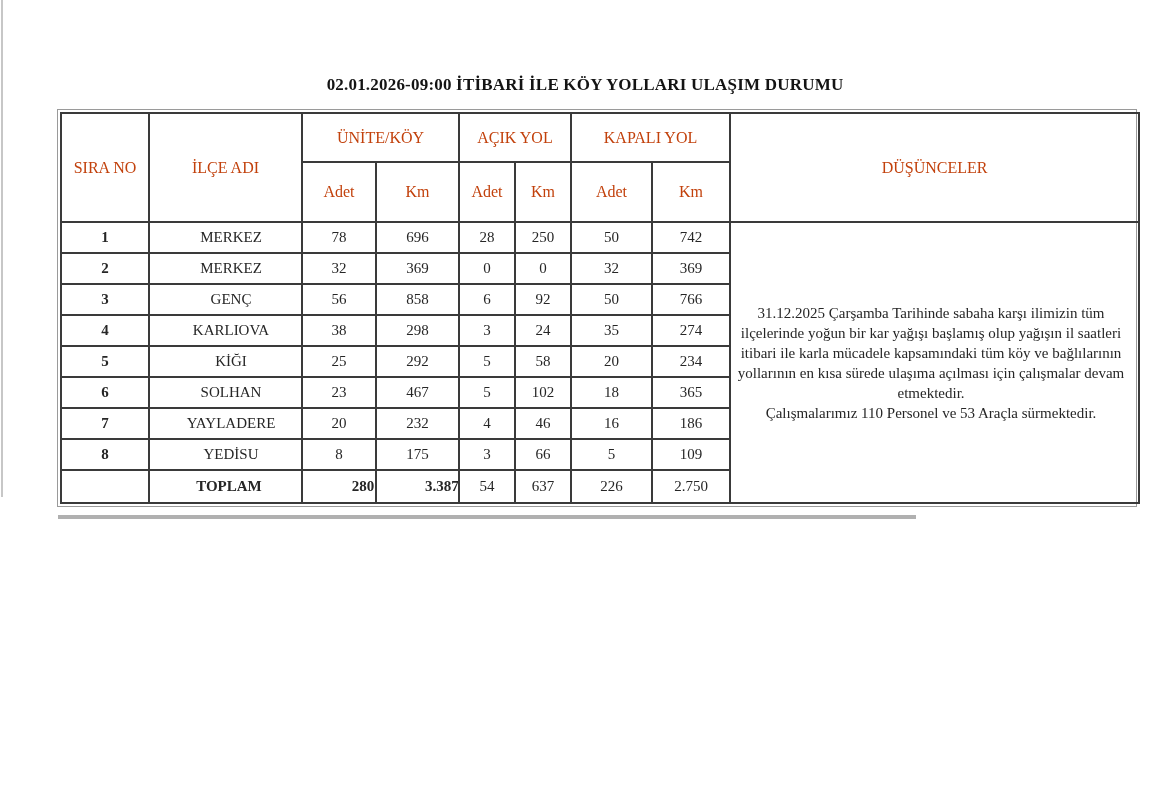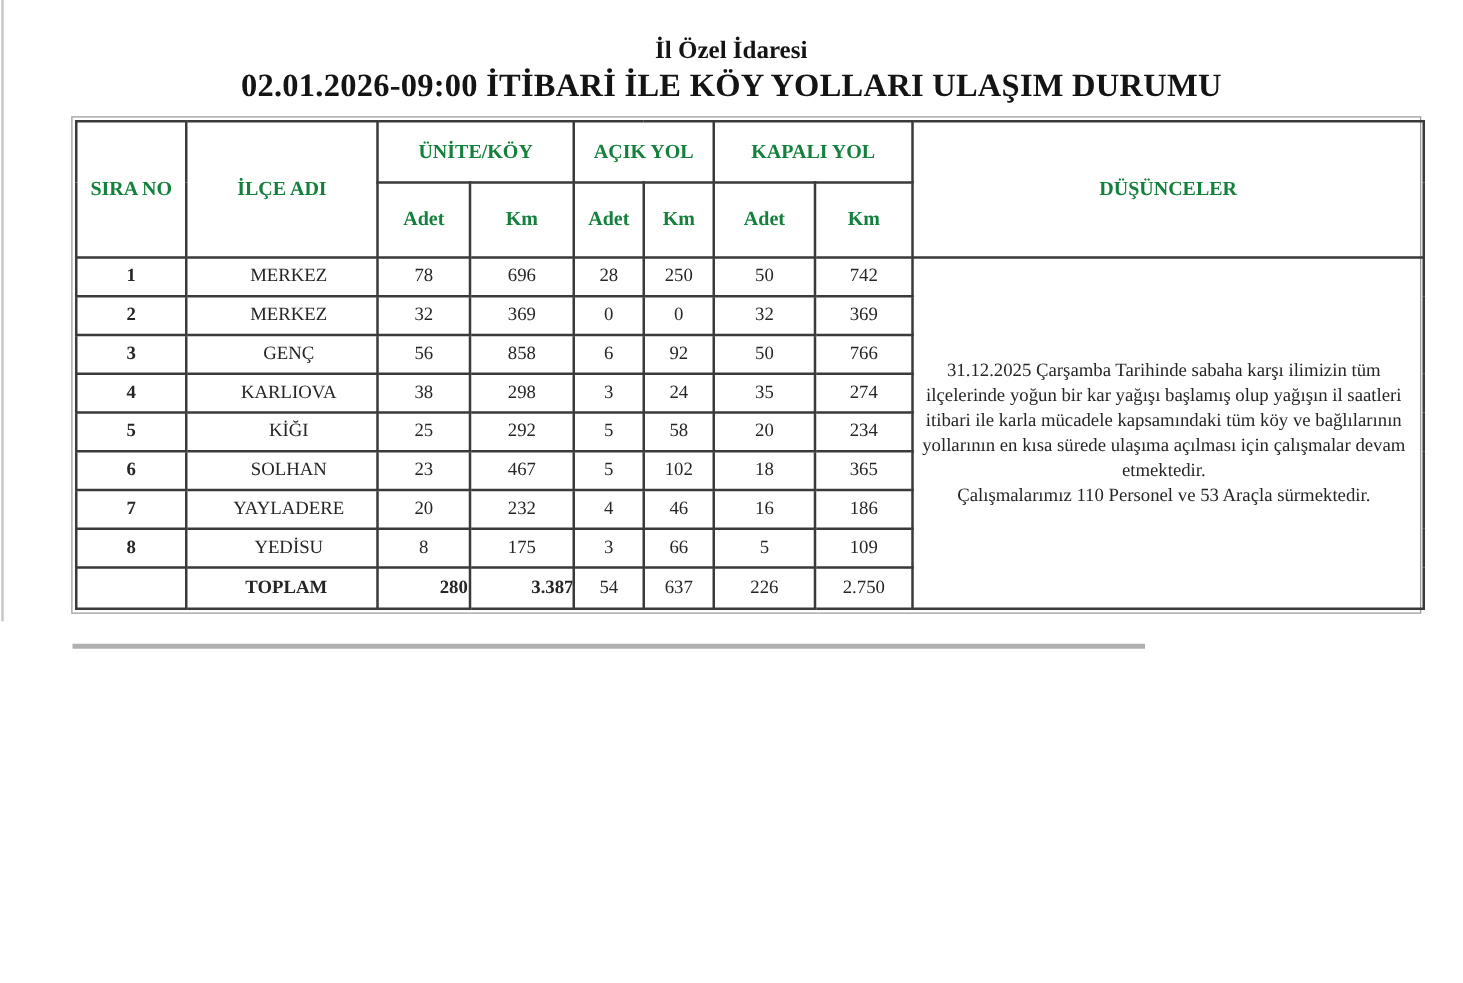--- a/index.html
+++ b/index.html
@@ -4,21 +4,21 @@
 <style>
   * { margin:0; padding:0; box-sizing:border-box; }
   html,body { width:1170px; height:786px; background:#ffffff; overflow:hidden; }
   body { font-family:"Liberation Serif","DejaVu Serif",serif; color:#1c1c1c; position:relative; }
 
   .doc { padding-top:26px; }
 
   .titles { text-align:center; font-weight:bold; color:#141414; }
   .title-line1 { font-size:22px; line-height:30px; letter-spacing:0.3px; }
   .title-line2 { font-size:20px; line-height:28px; }
-  .title-line3 { font-size:26px; line-height:30px; letter-spacing:0.2px; }
+  .title-line3 { font-size:17px; line-height:30px; letter-spacing:0.2px;margin-top:44px; }
 
   .table-outer {
     margin:9px 0 0 57px;
     width:1080px;
     border:1px solid #9a9a9a;
     padding:2px;
     background:#ffffff;
   }
 
   table.report {
@@ -27,21 +27,21 @@
     width:100%;
   }
   table.report th, table.report td {
     border:2px solid #3a3a3a;
     text-align:center;
     vertical-align:middle;
     font-size:15px;
     color:#262626;
     overflow:hidden;
   }
-  table.report th { font-weight:bold; font-size:16px; color:#15803d; }
+  table.report th { font-weight:normal; font-size:16px; color:#c2410c; }
 
   tr.hdr-top  { height:49px; }
   tr.hdr-sub  { height:60px; }
   tr.data-row { height:31px; }
   tr.total-row { height:33px; }
 
   td.cell-ilce { text-align:left; padding-left:11px; }
   td.cell-sira { font-weight:bold; }
 
   td.remarks-cell {
@@ -69,21 +69,20 @@
     width:2px; height:497px;
     background:#c7c7c7;
   }
 </style>
 </head>
 <body>
 
 <div class="doc">
 
   <div class="titles">
-    <div class="title-line2">İl Özel İdaresi</div>
     <div class="title-line3">02.01.2026-09:00 İTİBARİ İLE KÖY YOLLARI ULAŞIM DURUMU</div>
   </div>
 
   <div class="table-outer">
     <table class="report">
       <colgroup>
         <col style="width:88px">
         <col style="width:153px">
         <col style="width:74px">
         <col style="width:83px">

